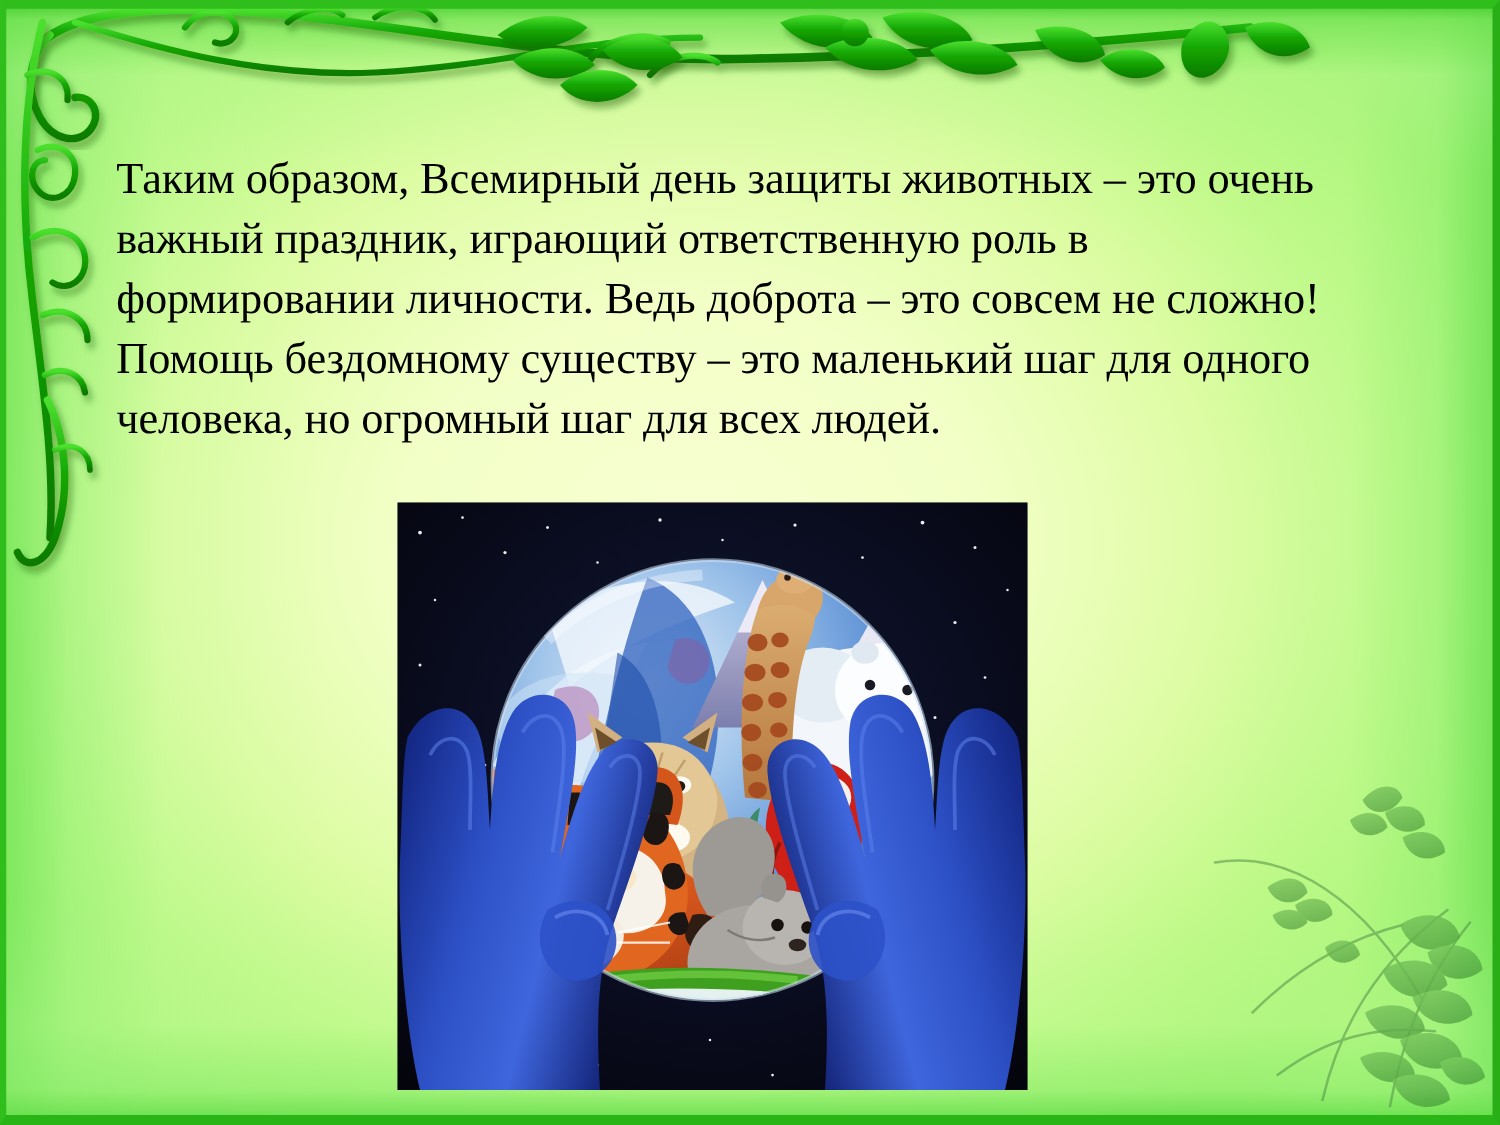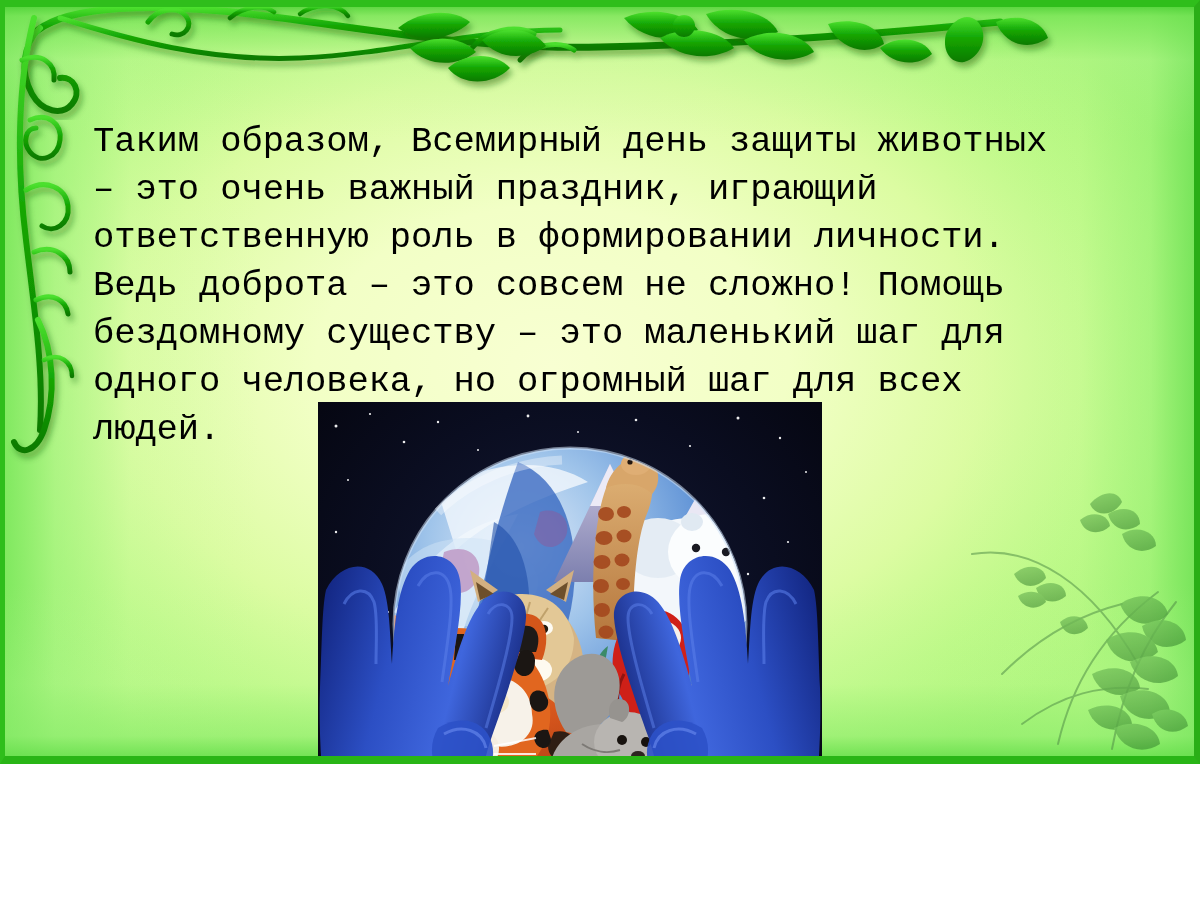--- a/index.html
+++ b/index.html
@@ -4,23 +4,23 @@
 <title>Slide</title>
 <style>
   html, body {
     margin: 0;
     padding: 0;
     background: #ffffff;
   }
   #slide {
     position: relative;
     width: 1200px;
-    height: 764px;
+    height: 900px;
     overflow: hidden;
-    font-family: Liberation Mono, monospace;
+    font-family: Liberation Serif, serif;
     background: #0ea5e9;
   }
 
   
   .bg-base {
     position: absolute;
     inset: 0;
     background:
       radial-gradient(ellipse 58% 62% at 46% 48%, #f8ffd2 0%, #f2ffc6 34%, #dcfca2 62%, #bdf986 82%, #a7f472 100%);
   }

